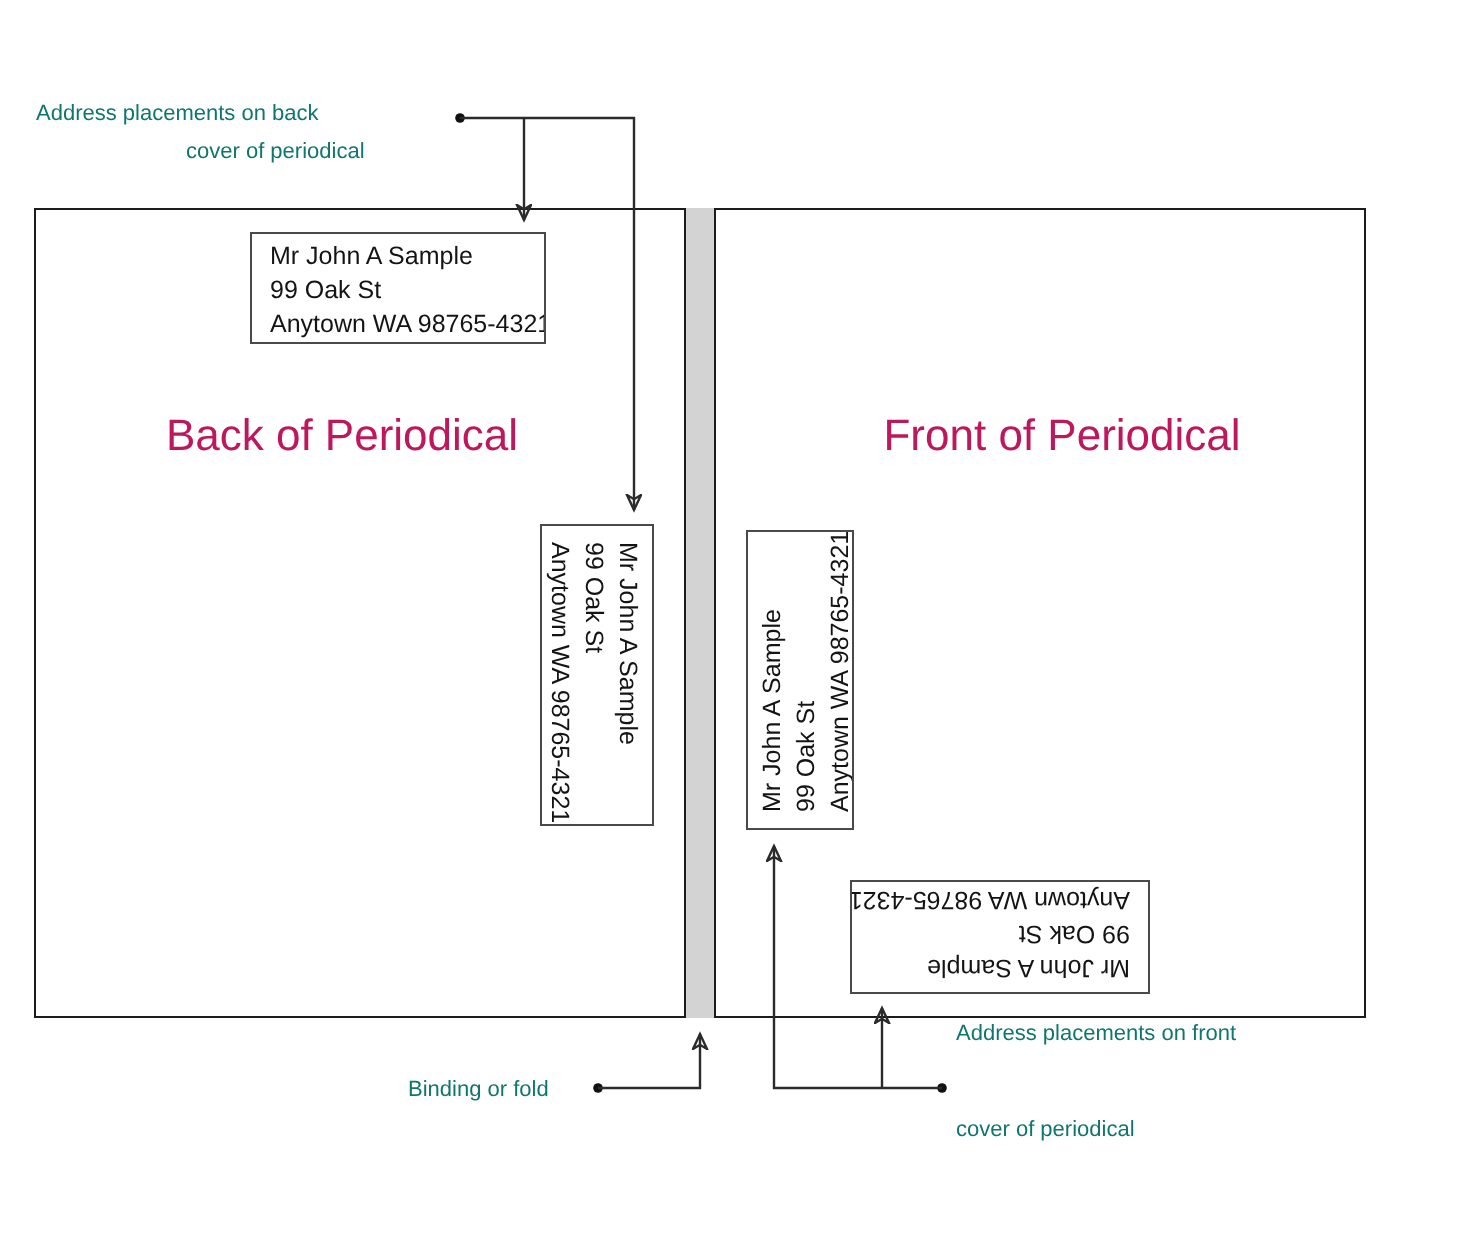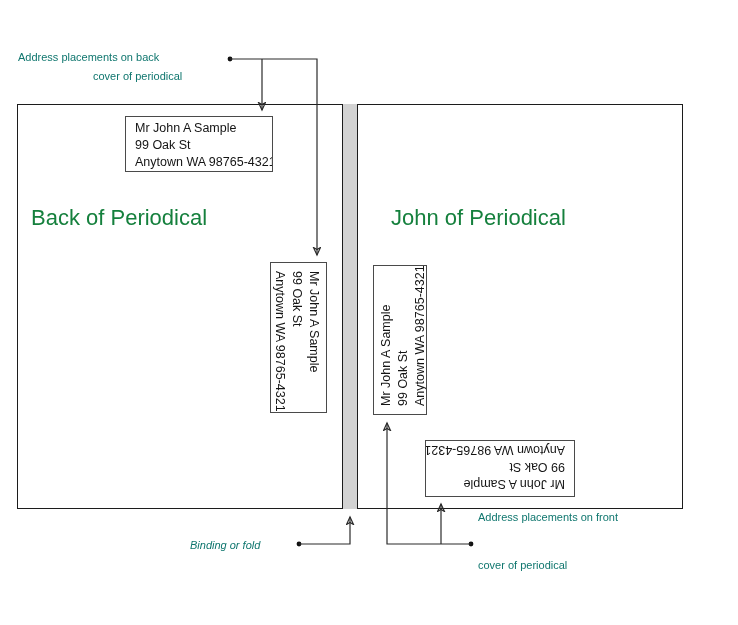--- a/index.html
+++ b/index.html
@@ -2,21 +2,21 @@
 <html><head>
 <meta charset="utf-8">
 <style>
   html,body{margin:0;padding:0;background:#ffffff;}
   #canvas{
     position:relative;width:738px;height:625px;background:#ffffff;overflow:hidden;
     font-family:"Liberation Sans","DejaVu Sans",sans-serif;color:#1a1a1a;
   }
   .abs{position:absolute;}
   .note{font-size:11px;line-height:19px;white-space:nowrap;color:#0f766e;}
-  .panel-title{font-size:22px;line-height:26px;text-align:left;white-space:nowrap;color:#15803d;}
+  .panel-title{font-size:22px;line-height:26px;text-align:center;white-space:nowrap;color:#be185d;}
   .big-rect{
     left:17px;top:104px;width:666px;height:405px;box-sizing:border-box;
     border:1.5px solid #1c1c1c;background:#ffffff;
   }
   .binding-strip{
     left:342px;top:104px;width:16px;height:405px;box-sizing:border-box;
     background:#d3d3d3;border-left:1.5px solid #1c1c1c;border-right:1.5px solid #1c1c1c;
   }
   .addr-box{
     box-sizing:border-box;border:1px solid #4a4a4a;background:#ffffff;overflow:hidden;
@@ -53,21 +53,21 @@
 
 <div id="canvas">
 
   <div class="abs note" style="left:18px;top:48px;">Address placements on back</div>
   <div class="abs note" style="left:93px;top:67px;">cover of periodical</div>
 
   <div class="abs big-rect"></div>
   <div class="abs binding-strip"></div>
 
   <div class="abs panel-title" style="left:31px;top:205px;width:280px;">Back of Periodical</div>
-  <div class="abs panel-title" style="left:391px;top:205px;width:280px;">John of Periodical</div>
+  <div class="abs panel-title" style="left:391px;top:205px;width:280px;">Front of Periodical</div>
 
   <div class="abs addr-box box-up addr-text">
     <div>Mr John A Sample</div>
     <div>99 Oak St</div>
     <div>Anytown WA 98765-4321</div>
   </div>
 
   <div class="abs addr-box box-cw">
     <div class="inner addr-text">
       <div>Mr John A Sample</div>
@@ -85,21 +85,21 @@
   </div>
 
   <div class="abs addr-box box-flip">
     <div class="inner addr-text">
       <div>Mr John A Sample</div>
       <div>99 Oak St</div>
       <div>Anytown WA 98765-4321</div>
     </div>
   </div>
 
-  <div class="abs note" style="left:190px;top:536px;font-style:italic;">Binding or fold</div>
+  <div class="abs note" style="left:204px;top:536px;">Binding or fold</div>
 
   <div class="abs note" style="left:478px;top:508px;">Address placements on front</div>
   <div class="abs note" style="left:478px;top:556px;">cover of periodical</div>
 
   <svg id="connector-layer" viewBox="0 0 738 625" xmlns="http://www.w3.org/2000/svg">
     <defs>
       <marker id="arrow" markerUnits="userSpaceOnUse" markerWidth="11" markerHeight="9" refX="8" refY="4" orient="auto">
         <path d="M0.5 0.5 L8 4 L0.5 7.5 L2.6 4 Z" fill="#222" stroke="none"></path>
       </marker>
     </defs>

